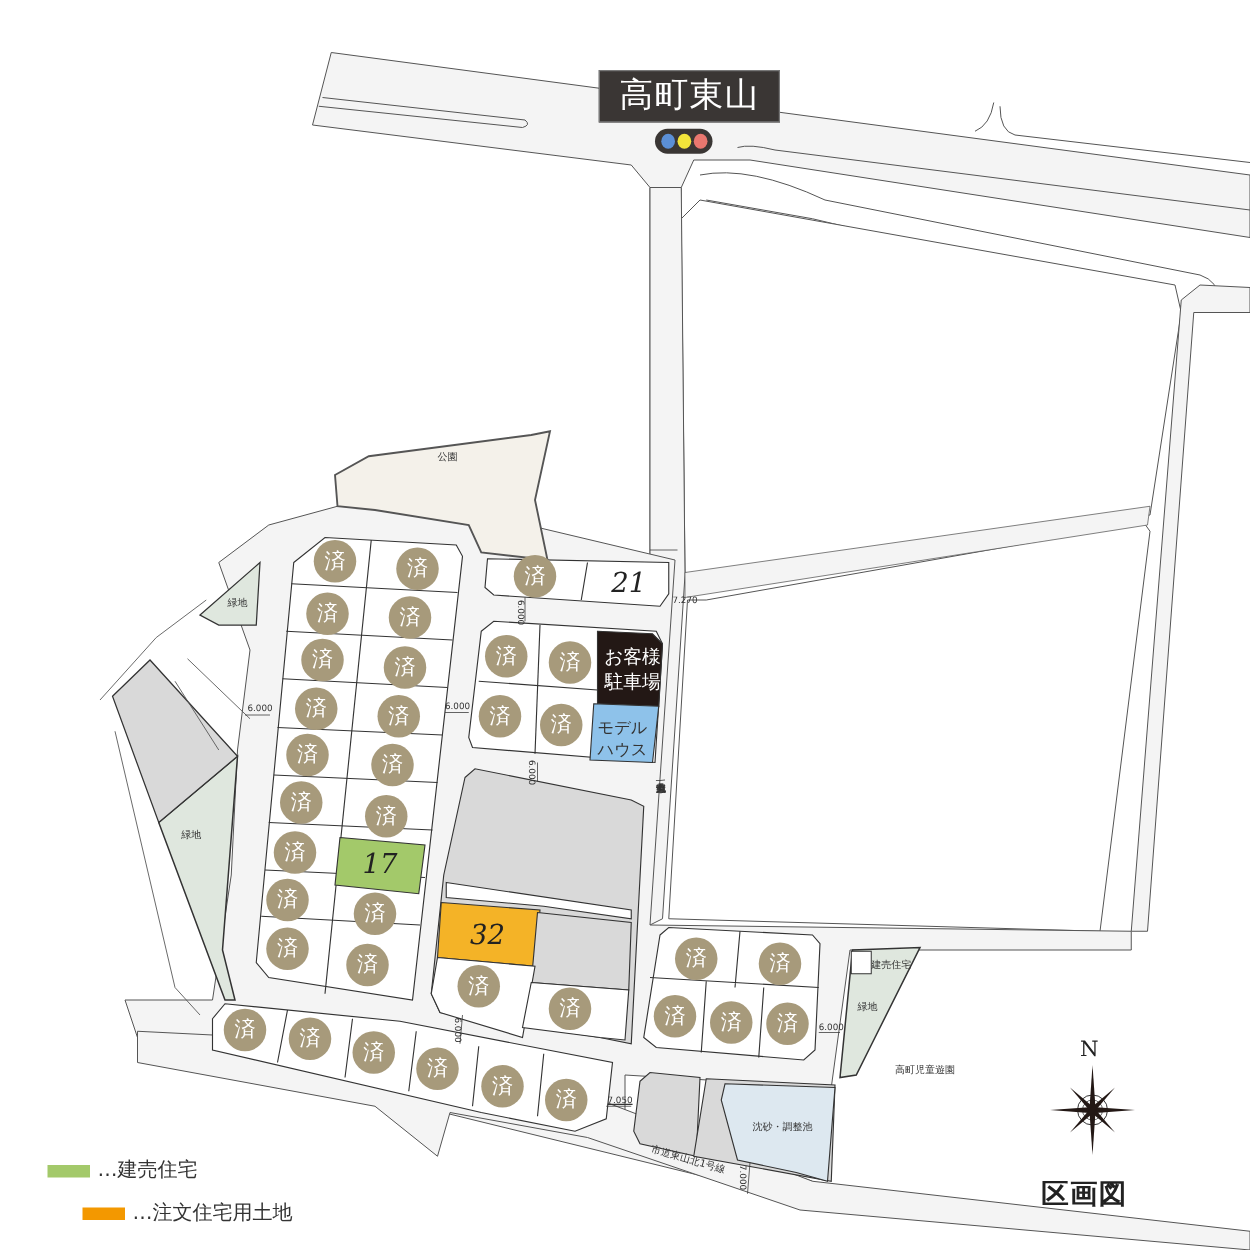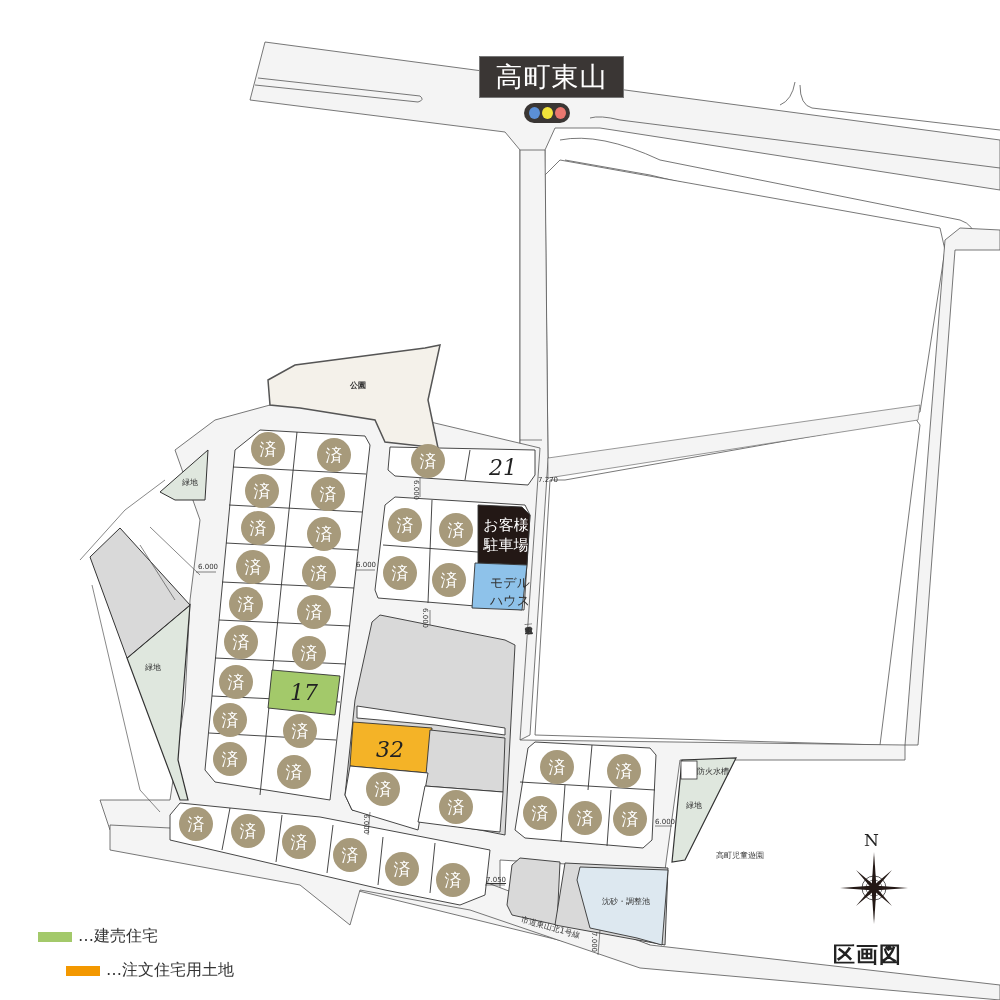--- a/index.html
+++ b/index.html
@@ -5,21 +5,21 @@
   html,body{margin:0;padding:0;background:#ffffff;}
   body{width:1000px;height:1000px;position:relative;overflow:hidden;font-family:"DejaVu Serif",serif;}
   #map{position:absolute;left:0;top:0;width:1000px;height:1000px;}
   .lbl{position:absolute;font-family:"DejaVu Sans",sans-serif;color:#333;white-space:nowrap;}
   .title-box{position:absolute;left:479px;top:56px;width:143px;height:40px;background:#3a3634;border:1px solid #777;color:#fff;font-family:"DejaVu Serif",serif;font-size:27px;line-height:40px;text-align:center;letter-spacing:1px;}
   .signal{position:absolute;left:524px;top:103px;width:46px;height:20px;border-radius:10px;background:#3a3634;}
   .signal i{position:absolute;top:4px;width:11px;height:12px;border-radius:50%;}
   .sold{position:absolute;width:34px;height:34px;border-radius:50%;background:#a79a7b;color:#fff;font-family:"DejaVu Serif",serif;font-size:17px;line-height:34px;text-align:center;transform:translate(-50%,-50%);}
   .lotnum{position:absolute;font-family:"DejaVu Serif",serif;font-size:22px;color:#222;transform:translate(-50%,-50%);font-style:italic;}
   .dark-label{position:absolute;left:481px;top:515px;width:50px;color:#fff;font-family:"DejaVu Serif",serif;font-size:15px;line-height:20px;text-align:center;}
-  .model-label{position:absolute;left:472px;top:574px;width:52px;color:#333;font-family:"DejaVu Serif",serif;font-size:13px;line-height:18px;text-align:center;margin-left:12px;}
+  .model-label{position:absolute;left:472px;top:574px;width:52px;color:#333;font-family:"DejaVu Serif",serif;font-size:13px;line-height:18px;text-align:center;}
   .dim{position:absolute;font-family:"DejaVu Sans",sans-serif;font-size:7px;color:#333;}
   .vert{writing-mode:vertical-rl;}
   .legend{position:absolute;left:38px;font-family:"DejaVu Sans",sans-serif;font-size:16px;color:#333;display:flex;align-items:center;}
   .legend .sw{display:inline-block;width:34px;height:10px;margin-right:6px;}
   .compass{position:absolute;left:838px;top:830px;width:72px;height:100px;}
   .north{position:absolute;left:864px;top:830px;font-family:"DejaVu Serif",serif;font-size:17px;color:#222;}
   .map-title{position:absolute;left:833px;top:940px;font-family:"DejaVu Sans",sans-serif;font-size:22px;color:#222;font-weight:bold;letter-spacing:1px;}
 </style>
 </head>
 <body>
@@ -120,25 +120,25 @@
   </g>
 </svg>
 
 <div class="title-box">高町東山</div>
 <div class="signal">
   <i style="left:5px;background:#5b8fd6;"></i>
   <i style="left:18px;background:#f2e43a;"></i>
   <i style="left:31px;background:#e9776f;"></i>
 </div>
 
-<div class="lbl" style="left:350px;top:380px;font-size:8px;font-weight:bold;">公園</div>
+<div class="lbl" style="left:350px;top:360px;font-size:8px;">公園</div>
 <div class="lbl" style="left:182px;top:477px;font-size:8px;">緑地</div>
 <div class="lbl" style="left:145px;top:662px;font-size:8px;">緑地</div>
 <div class="lbl" style="left:686px;top:800px;font-size:8px;">緑地</div>
-<div class="lbl" style="left:697px;top:766px;font-size:8px;">防火水槽</div>
+<div class="lbl" style="left:697px;top:766px;font-size:8px;">建売住宅</div>
 <div class="lbl" style="left:716px;top:850px;font-size:8px;">高町児童遊園</div>
 <div class="lbl" style="left:602px;top:896px;font-size:8px;">沈砂・調整池</div>
 <div class="lbl vert" style="left:521px;top:620px;font-size:8px;transform:rotate(-4deg);">市道東山北一号線</div>
 <div class="lbl" style="left:520px;top:922px;font-size:8px;transform:rotate(16deg);">市道東山北1号線</div>
 
 <div class="dark-label">
   <div>お客様</div>
   <div>駐車場</div>
 </div>
 <div class="model-label">

